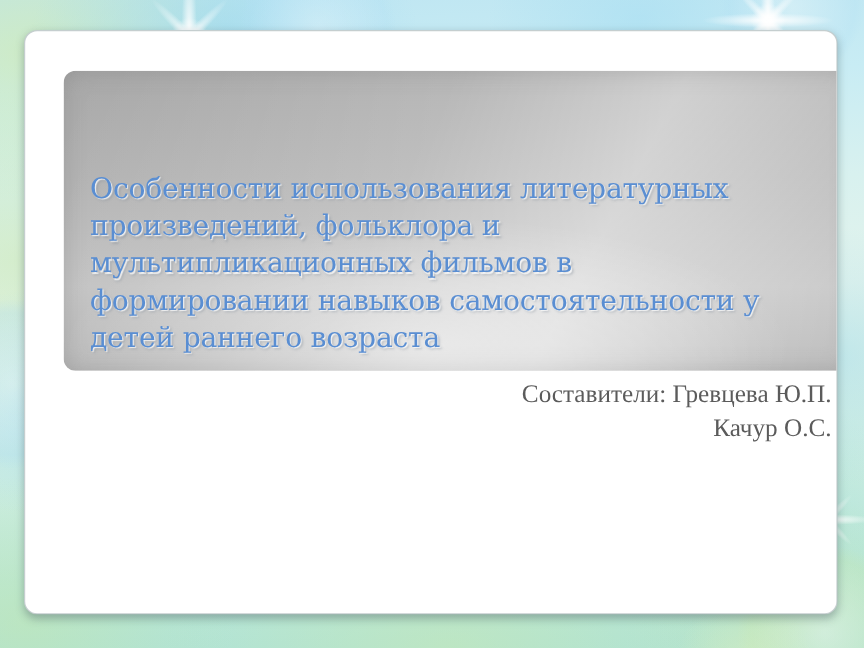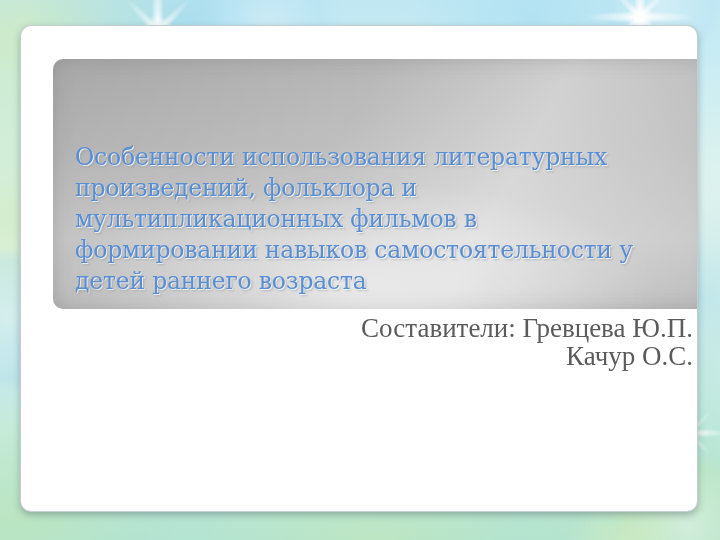--- a/index.html
+++ b/index.html
@@ -159,21 +159,21 @@
   }
 
   #slide-subtitle {
     position: absolute;
     left: 240px;
     top: 288px;
     width: 432px;
     margin: 0;
     text-align: right;
     font-family: "Liberation Serif", "DejaVu Serif", serif;
-    font-size: 27px;
+    font-size: 21px;
     line-height: 28px;
     color: #5b5b5b;
     white-space: pre-line;
   }
 </style>
 </head>
 <body>
 
 <div id="slide">
 

